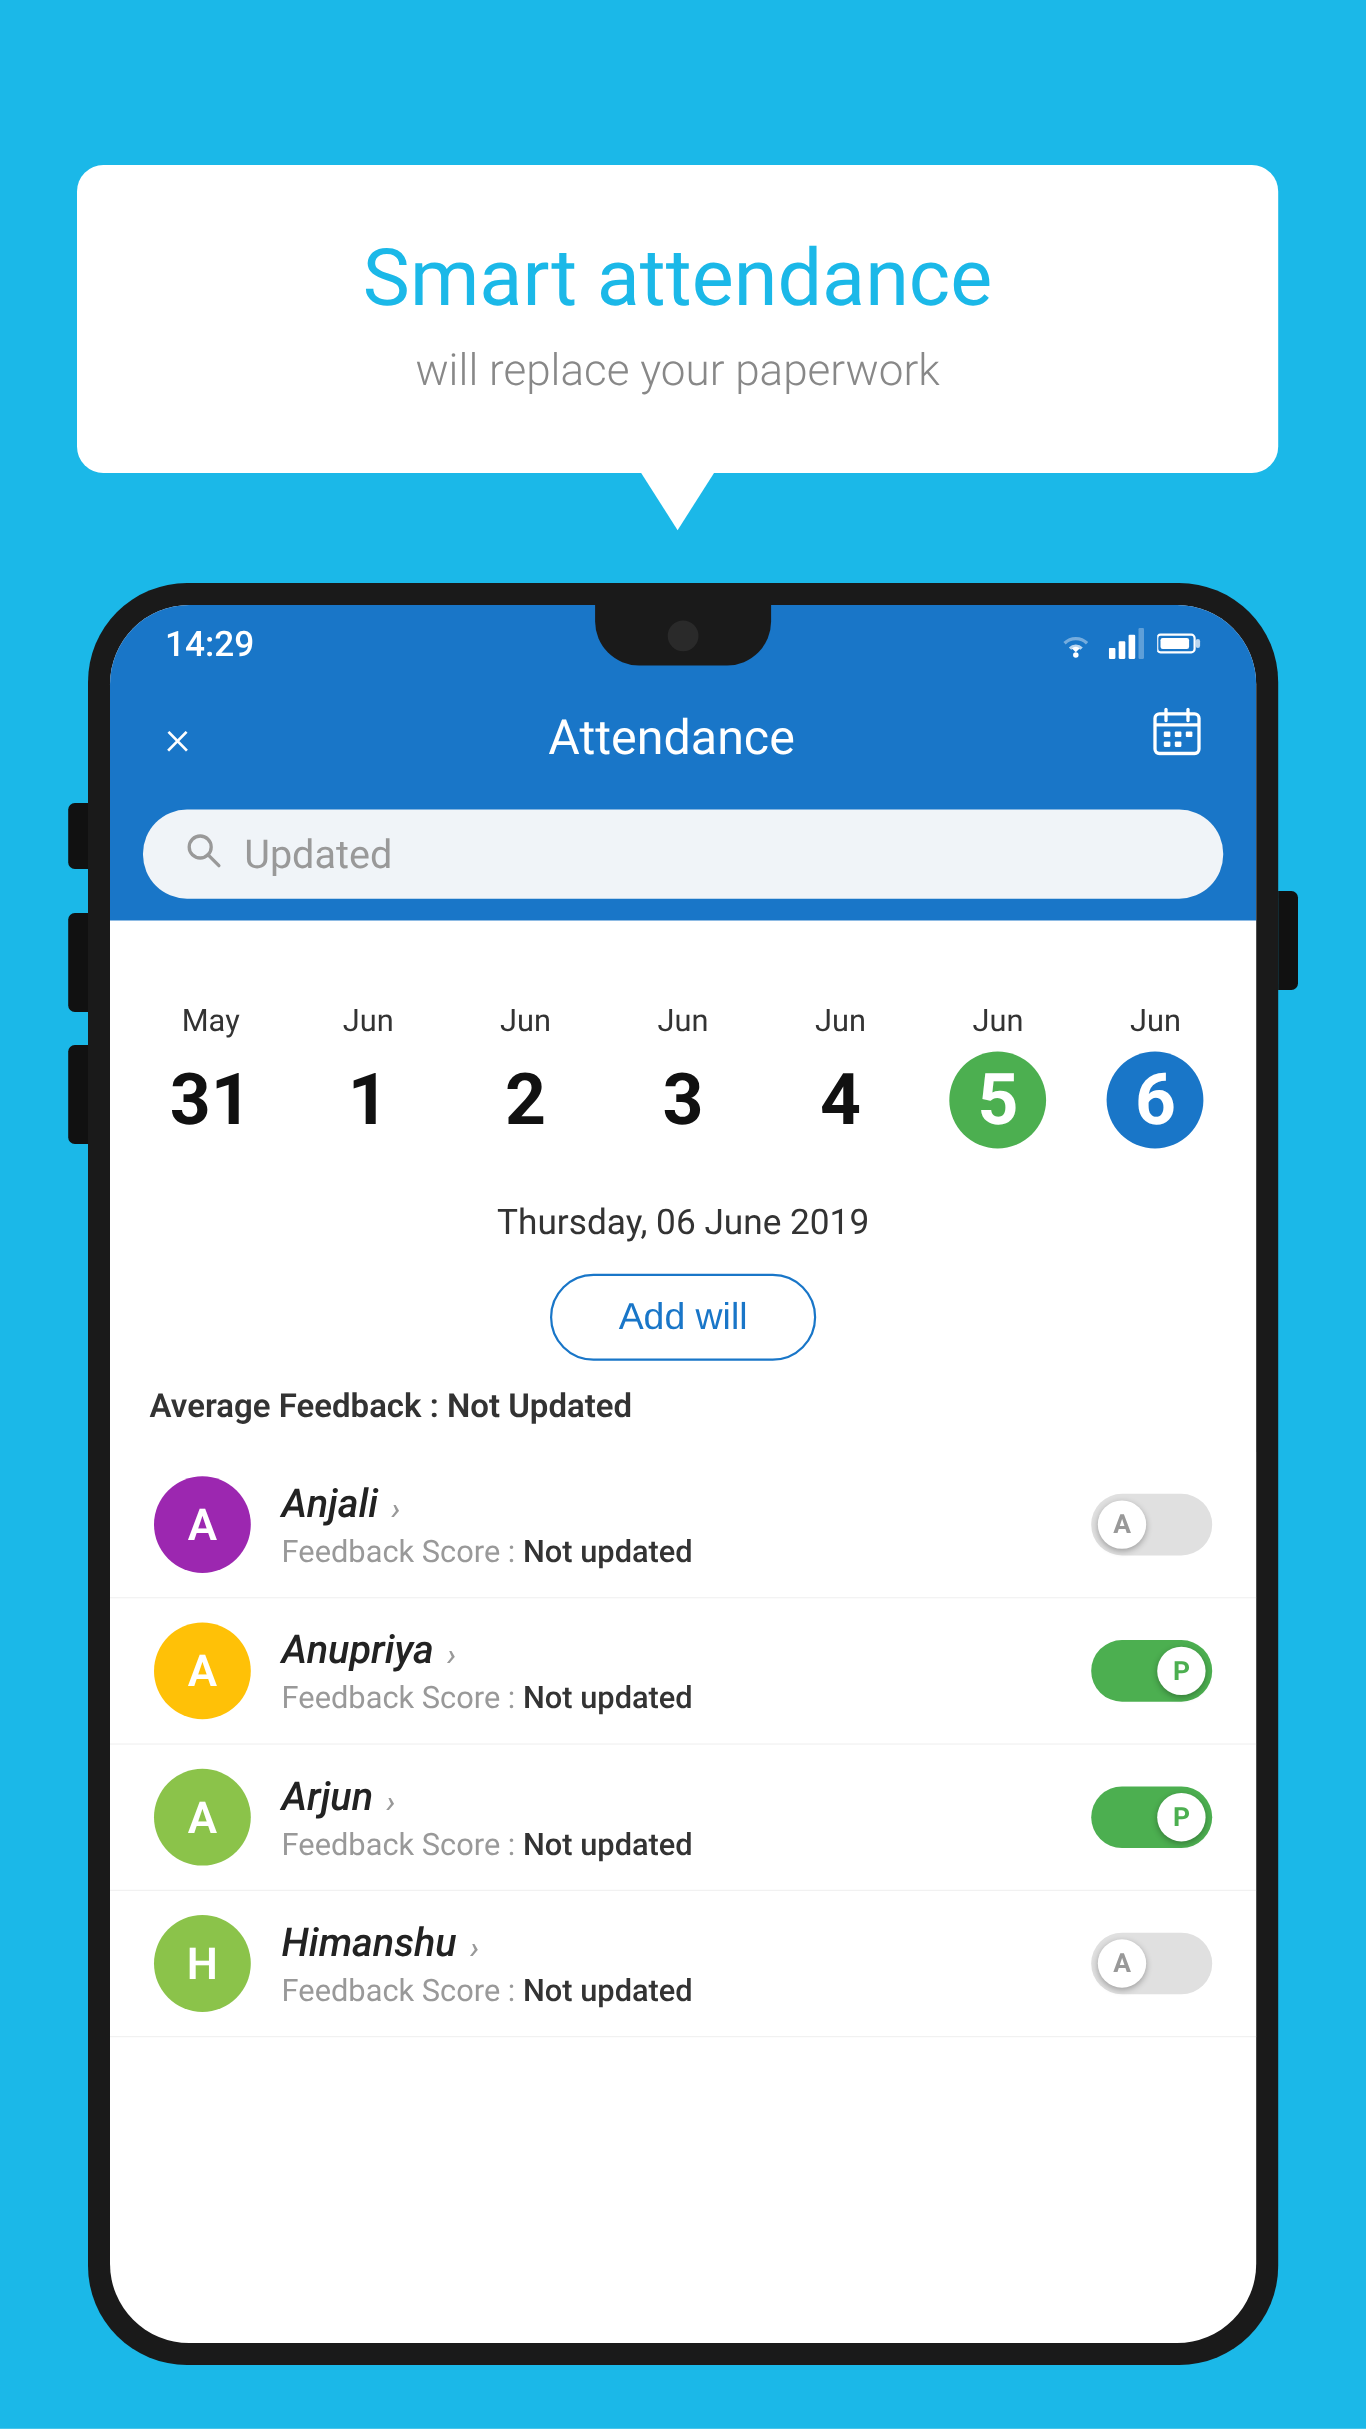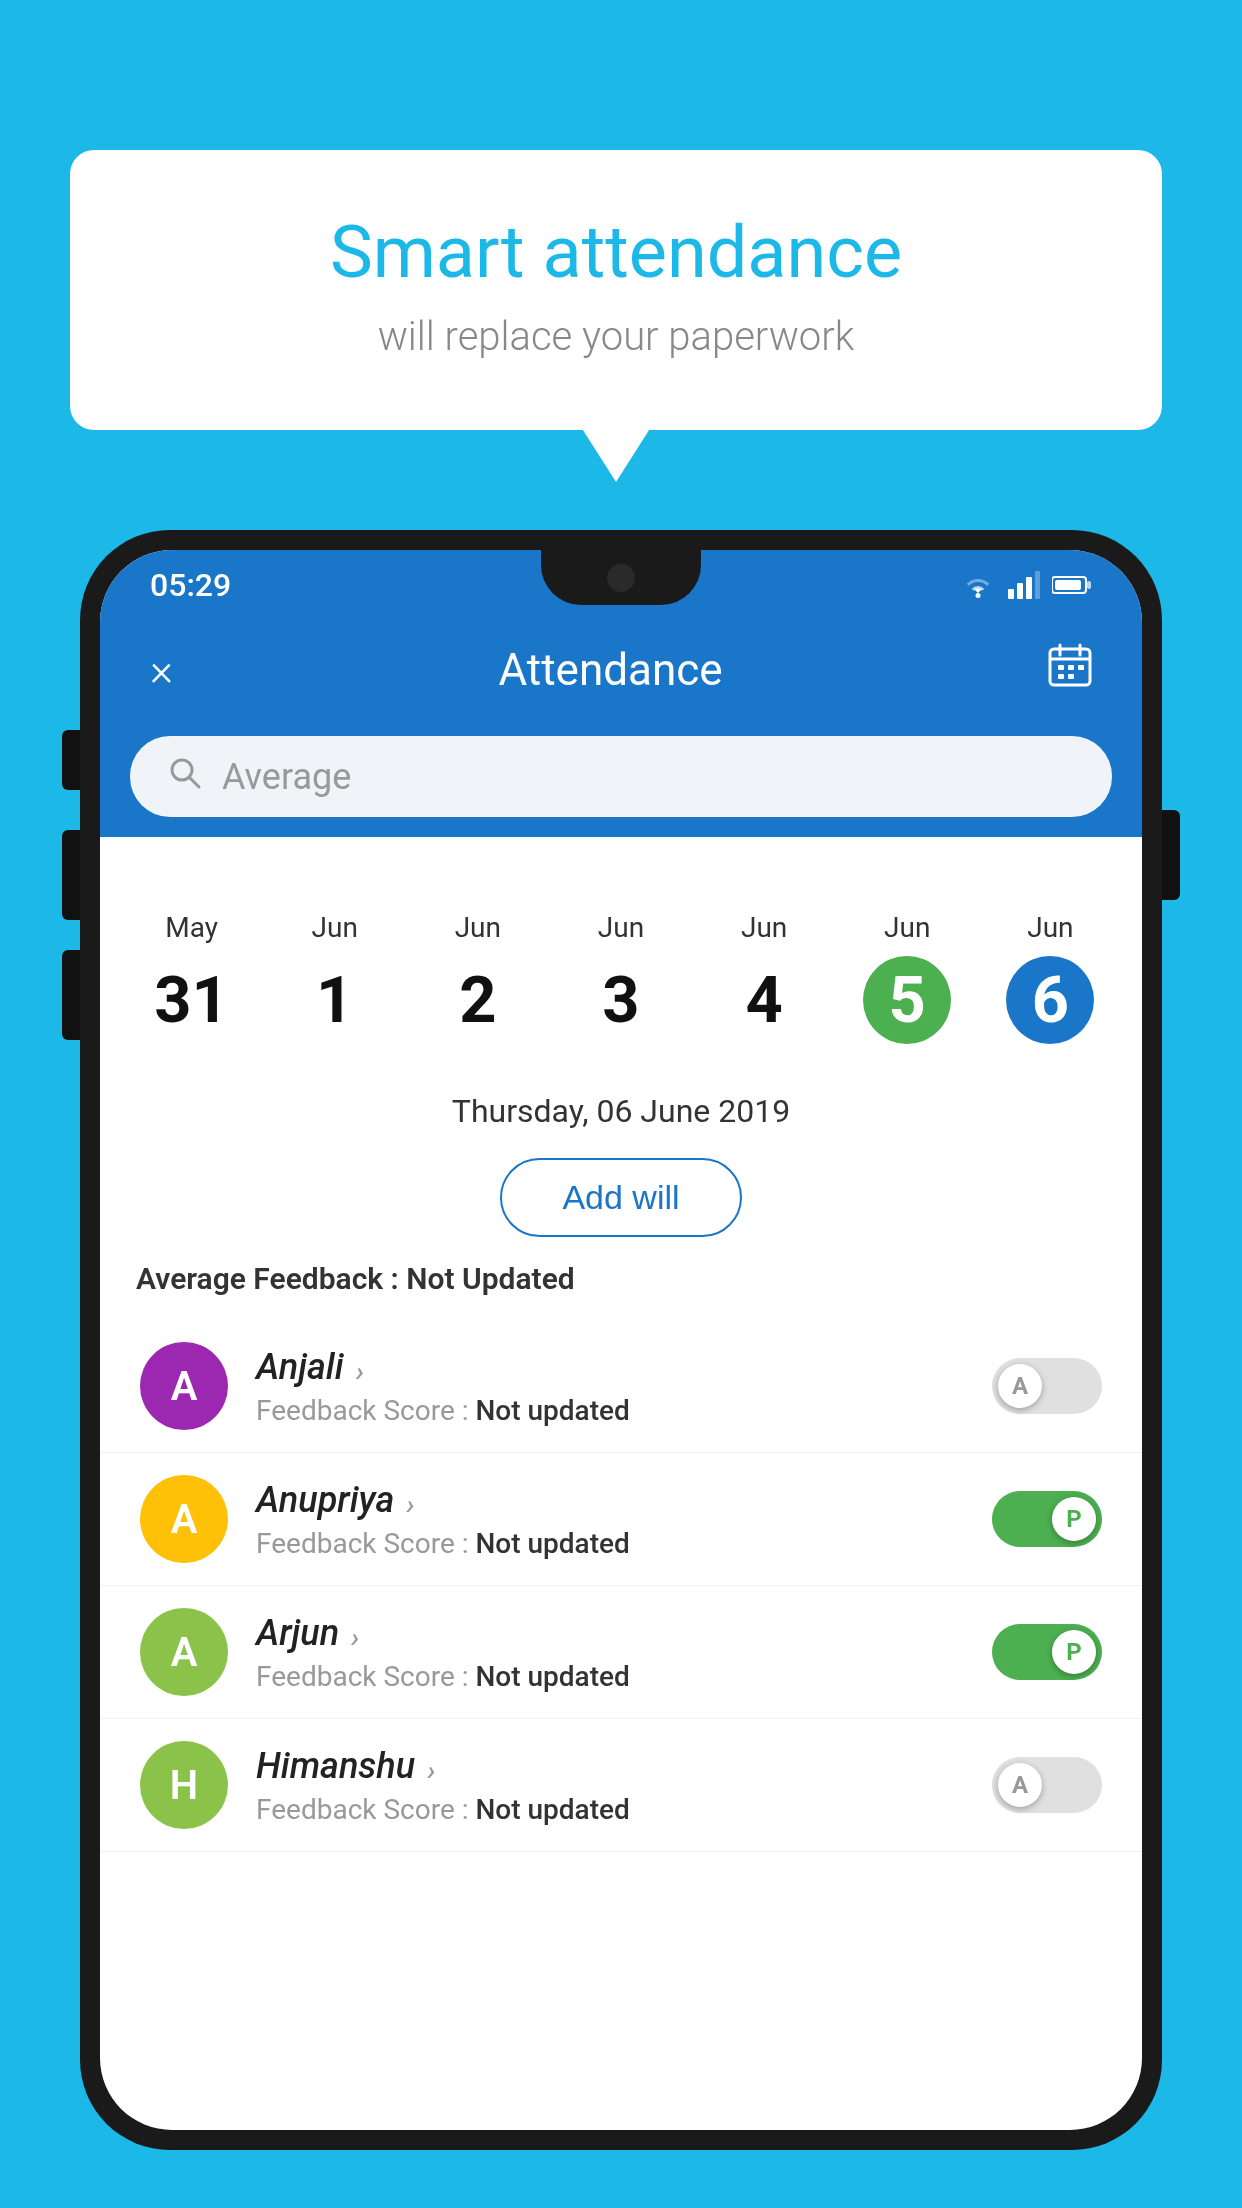--- a/index.html
+++ b/index.html
@@ -425,21 +425,21 @@
     <div class="phone-btn-left-mid"></div>
     <div class="phone-btn-left-bot"></div>
 
     <div class="phone-inner">
 
       <div class="notch">
         <div class="notch-camera"></div>
       </div>
 
       <div class="status-bar">
-        <span class="status-time">05:29</span>
+        <span class="status-time">14:29</span>
         <div class="status-icons">
 
           <svg width="36" height="28" viewBox="0 0 36 28" fill="white">
             <path d="M18 22l3.5-3.5A4.97 4.97 0 0018 17a4.97 4.97 0 00-3.5 1.5L18 22z"></path>
             <path d="M18 15a8.97 8.97 0 00-6.36 2.64l2.12 2.12A5.97 5.97 0 0118 18a5.97 5.97 0 014.24 1.76l2.12-2.12A8.97 8.97 0 0018 15z" opacity="0.7"></path>
             <path d="M18 8a15.97 15.97 0 00-11.31 4.69l2.12 2.12A12.97 12.97 0 0118 11a12.97 12.97 0 019.19 3.81l2.12-2.12A15.97 15.97 0 0018 8z" opacity="0.4"></path>
             <circle cx="18" cy="24.5" r="2.5"></circle>
           </svg>
 
           <svg width="32" height="28" viewBox="0 0 32 28" fill="white">
@@ -476,21 +476,21 @@
       </div>
 
       <div class="search-bar-container">
         <div class="search-bar">
           <span class="search-icon-svg">
             <svg width="36" height="36" viewBox="0 0 36 36" fill="none">
               <circle cx="16" cy="16" r="10" stroke="#999" stroke-width="3"></circle>
               <line x1="23" y1="23" x2="33" y2="33" stroke="#999" stroke-width="3" stroke-linecap="round"></line>
             </svg>
           </span>
-          <span class="search-text">Average</span>
+          <span class="search-text">Updated</span>
         </div>
       </div>
 
       <div class="calendar-strip">
 
       <div class="calendar-day">
             <div class="day-month">May</div>
             <div class="day-number">31</div>
           </div>
           <div class="calendar-day">

